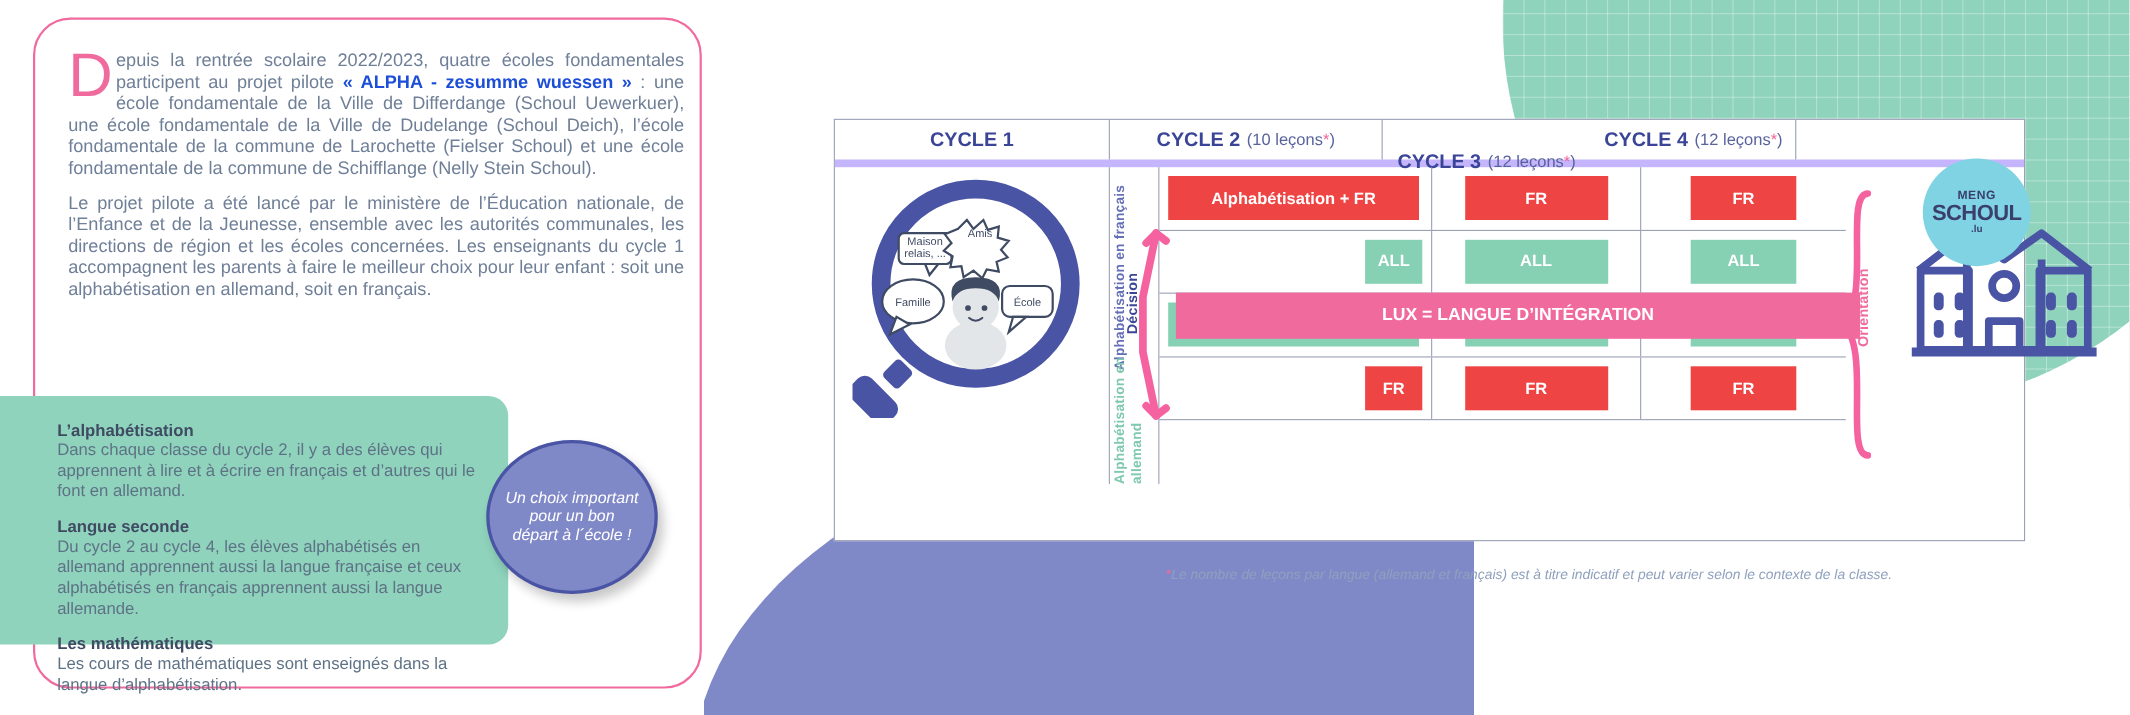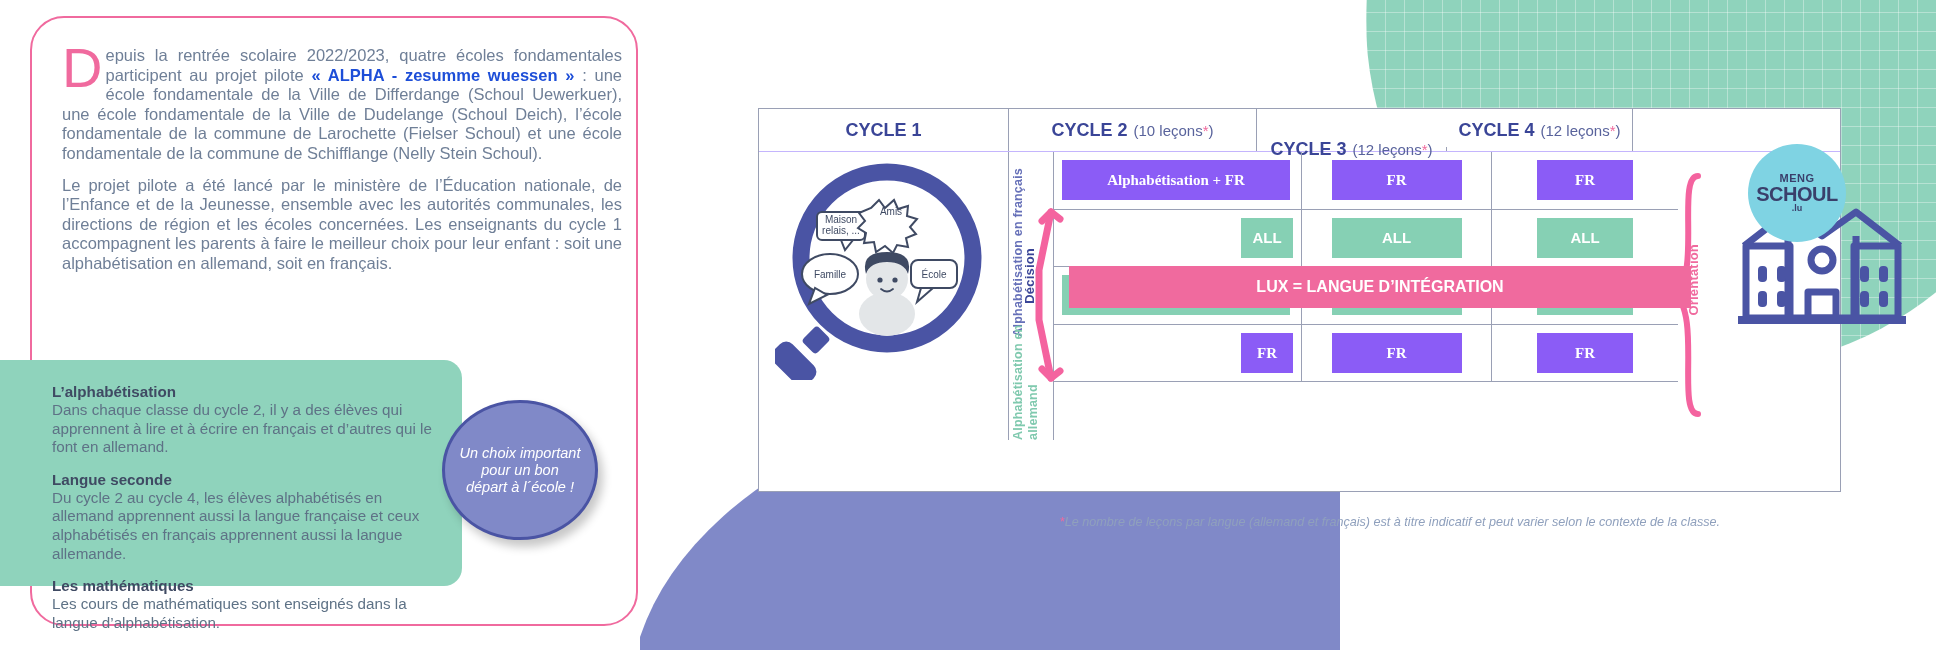--- a/index.html
+++ b/index.html
@@ -84,21 +84,21 @@
   }
   .band .b1 {
     flex: 0 0 874px; display:flex; align-items:center; justify-content:center;
     font-size:18px; font-weight:bold; letter-spacing:.3px;
   }
   .band .b2 {
     flex:1; display:flex; align-items:center; justify-content:center;
     font-size:16px; font-weight:bold; text-align:center; line-height:20px;
     border-left:2px solid #fff;
   }
-  .cycrow { display:flex; height:43px; border-bottom:1px solid #c4b5fd; }
+  .cycrow { display:flex; height:43px; border-bottom:7px solid #c4b5fd; }
   .cyccell {
     display:flex; align-items:center; justify-content:center;
     border-right:1px solid #9aa0b5;
     color:#3a4597; font-size:18px; font-weight:bold; white-space:nowrap;
   }
   .cyccell .small { font-size:15px; font-weight:normal; color:#59639c; margin-left:6px; }
   .cyccell .ast { color:#f06a9e; }
   .c1 { flex:0 0 250px; }
   .c2 { flex:0 0 248px; }
   .c3 { flex:0 0 190px;margin-top:38px; }
@@ -131,21 +131,21 @@
   .grow:last-child { border-bottom:none; }
   .gcell { position:relative; border-right:1px solid #9aa0b5; display:flex; align-items:center; }
   .gc2 { flex:0 0 248px; }
   .gc3 { flex:0 0 190px; justify-content:center; }
   .gc4 { flex:0 0 186px; justify-content:center; border-right:none; }
   .chip {
     color:#fff; font-size:15px; font-weight:bold; text-align:center;
     display:flex; align-items:center; justify-content:center;
     height:40px;
   }
-  .chip.blue { background:#8b5cf6;font-family:Liberation Serif, serif; }
+  .chip.blue { background:#ef4444; }
   .chip.green { background:#86d0b4; }
   .chip.full { width:228px; margin-left:8px; }
   .chip.right { width:52px; margin-left:auto; margin-right:8px; }
   .chip.mid { width:130px; }
   .chip.mid-sm { width:96px; }
   .lux-bar {
     position:absolute; left:15px; top:114px; width:622px; height:42px;
     background:#f06a9e; color:#fff; font-size:16px; font-weight:bold;
     display:flex; align-items:center; justify-content:center; z-index:4;
   }

